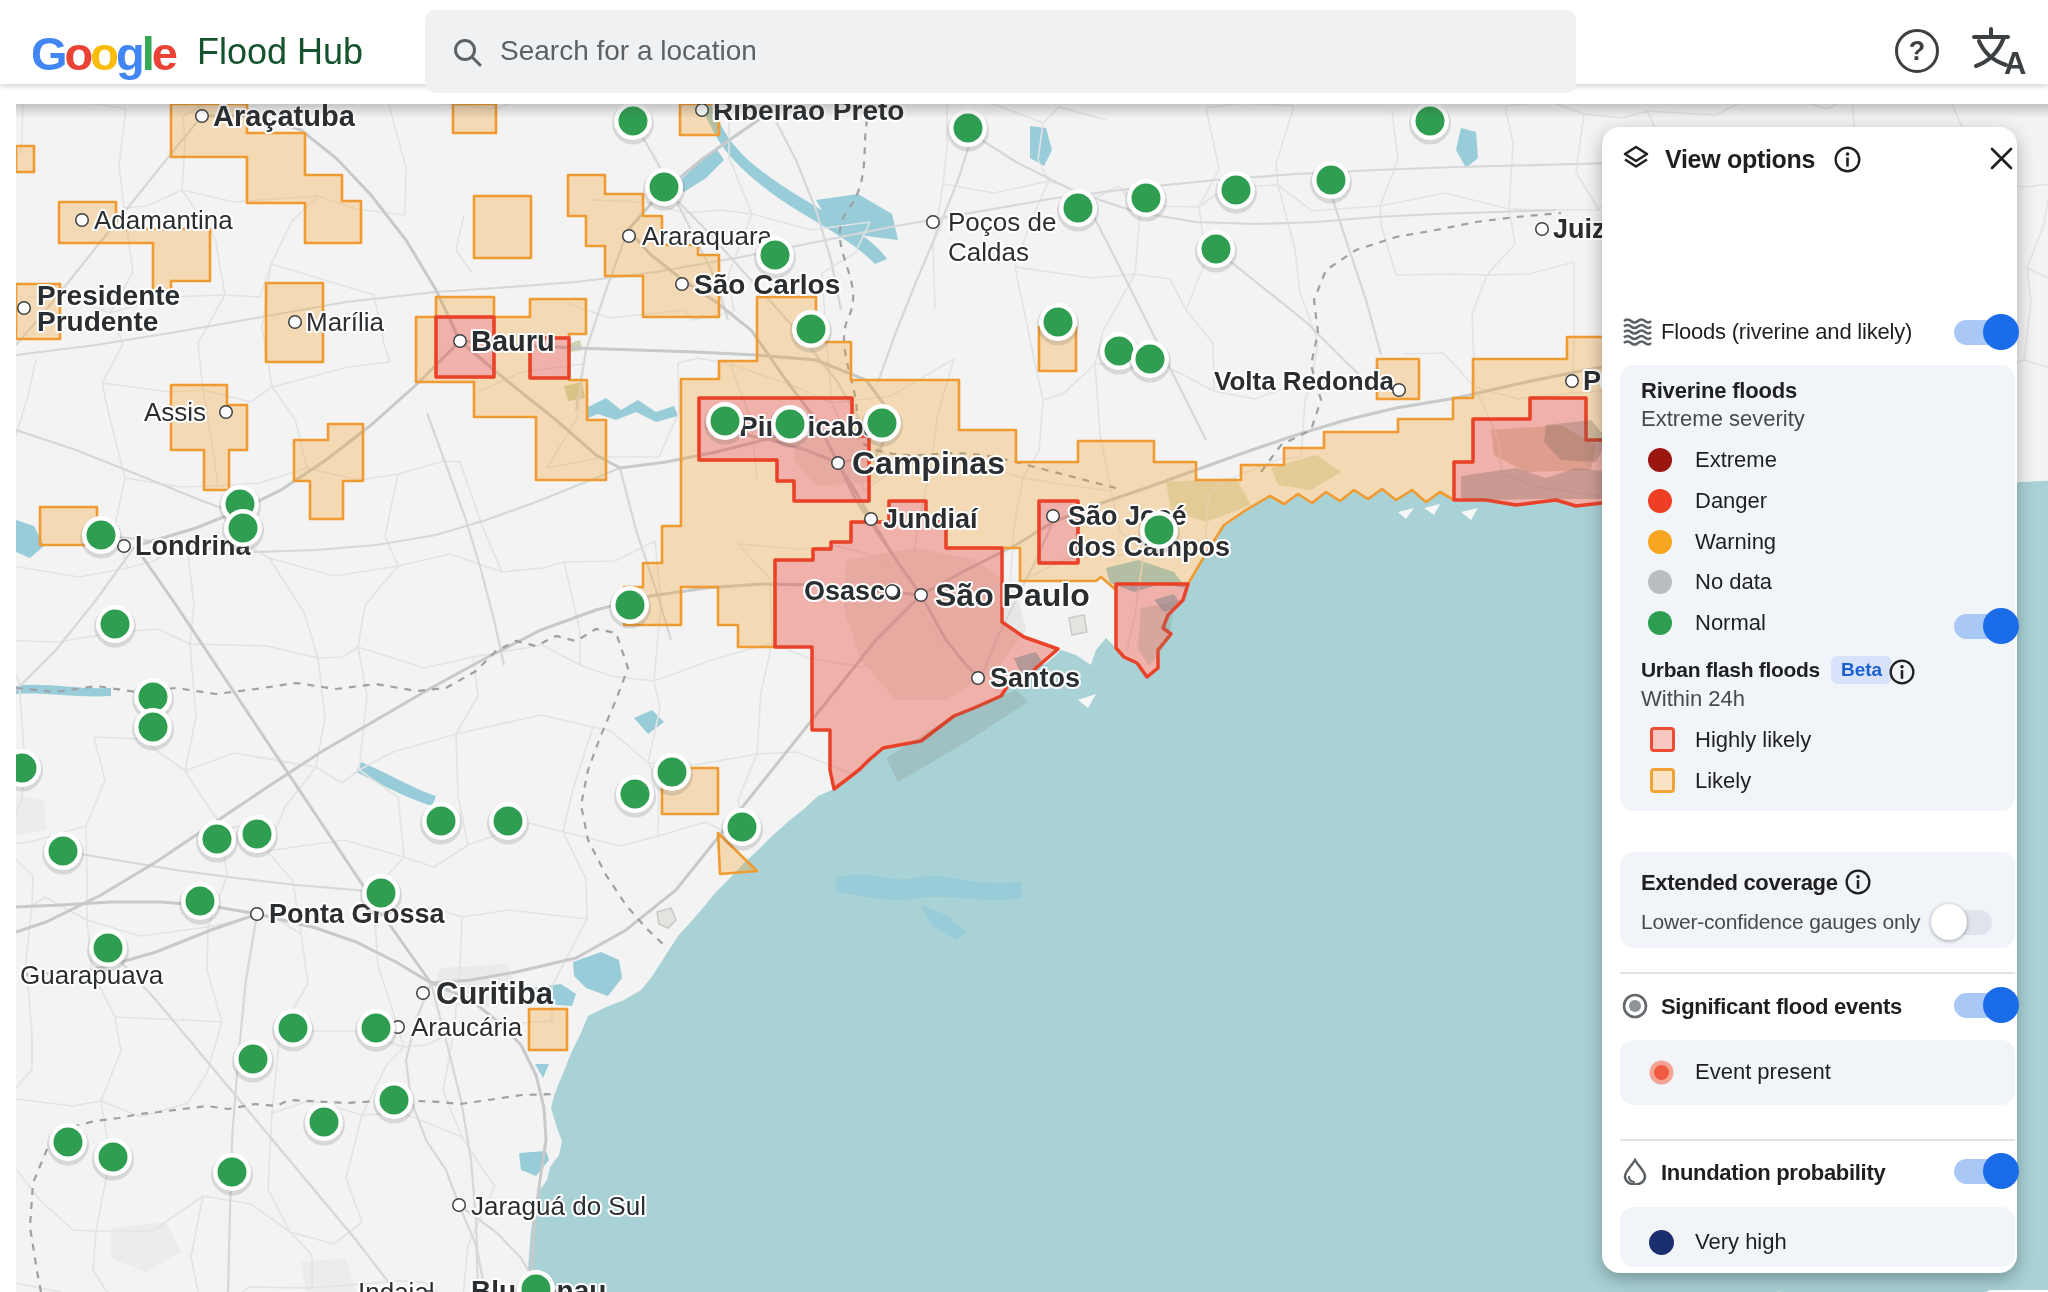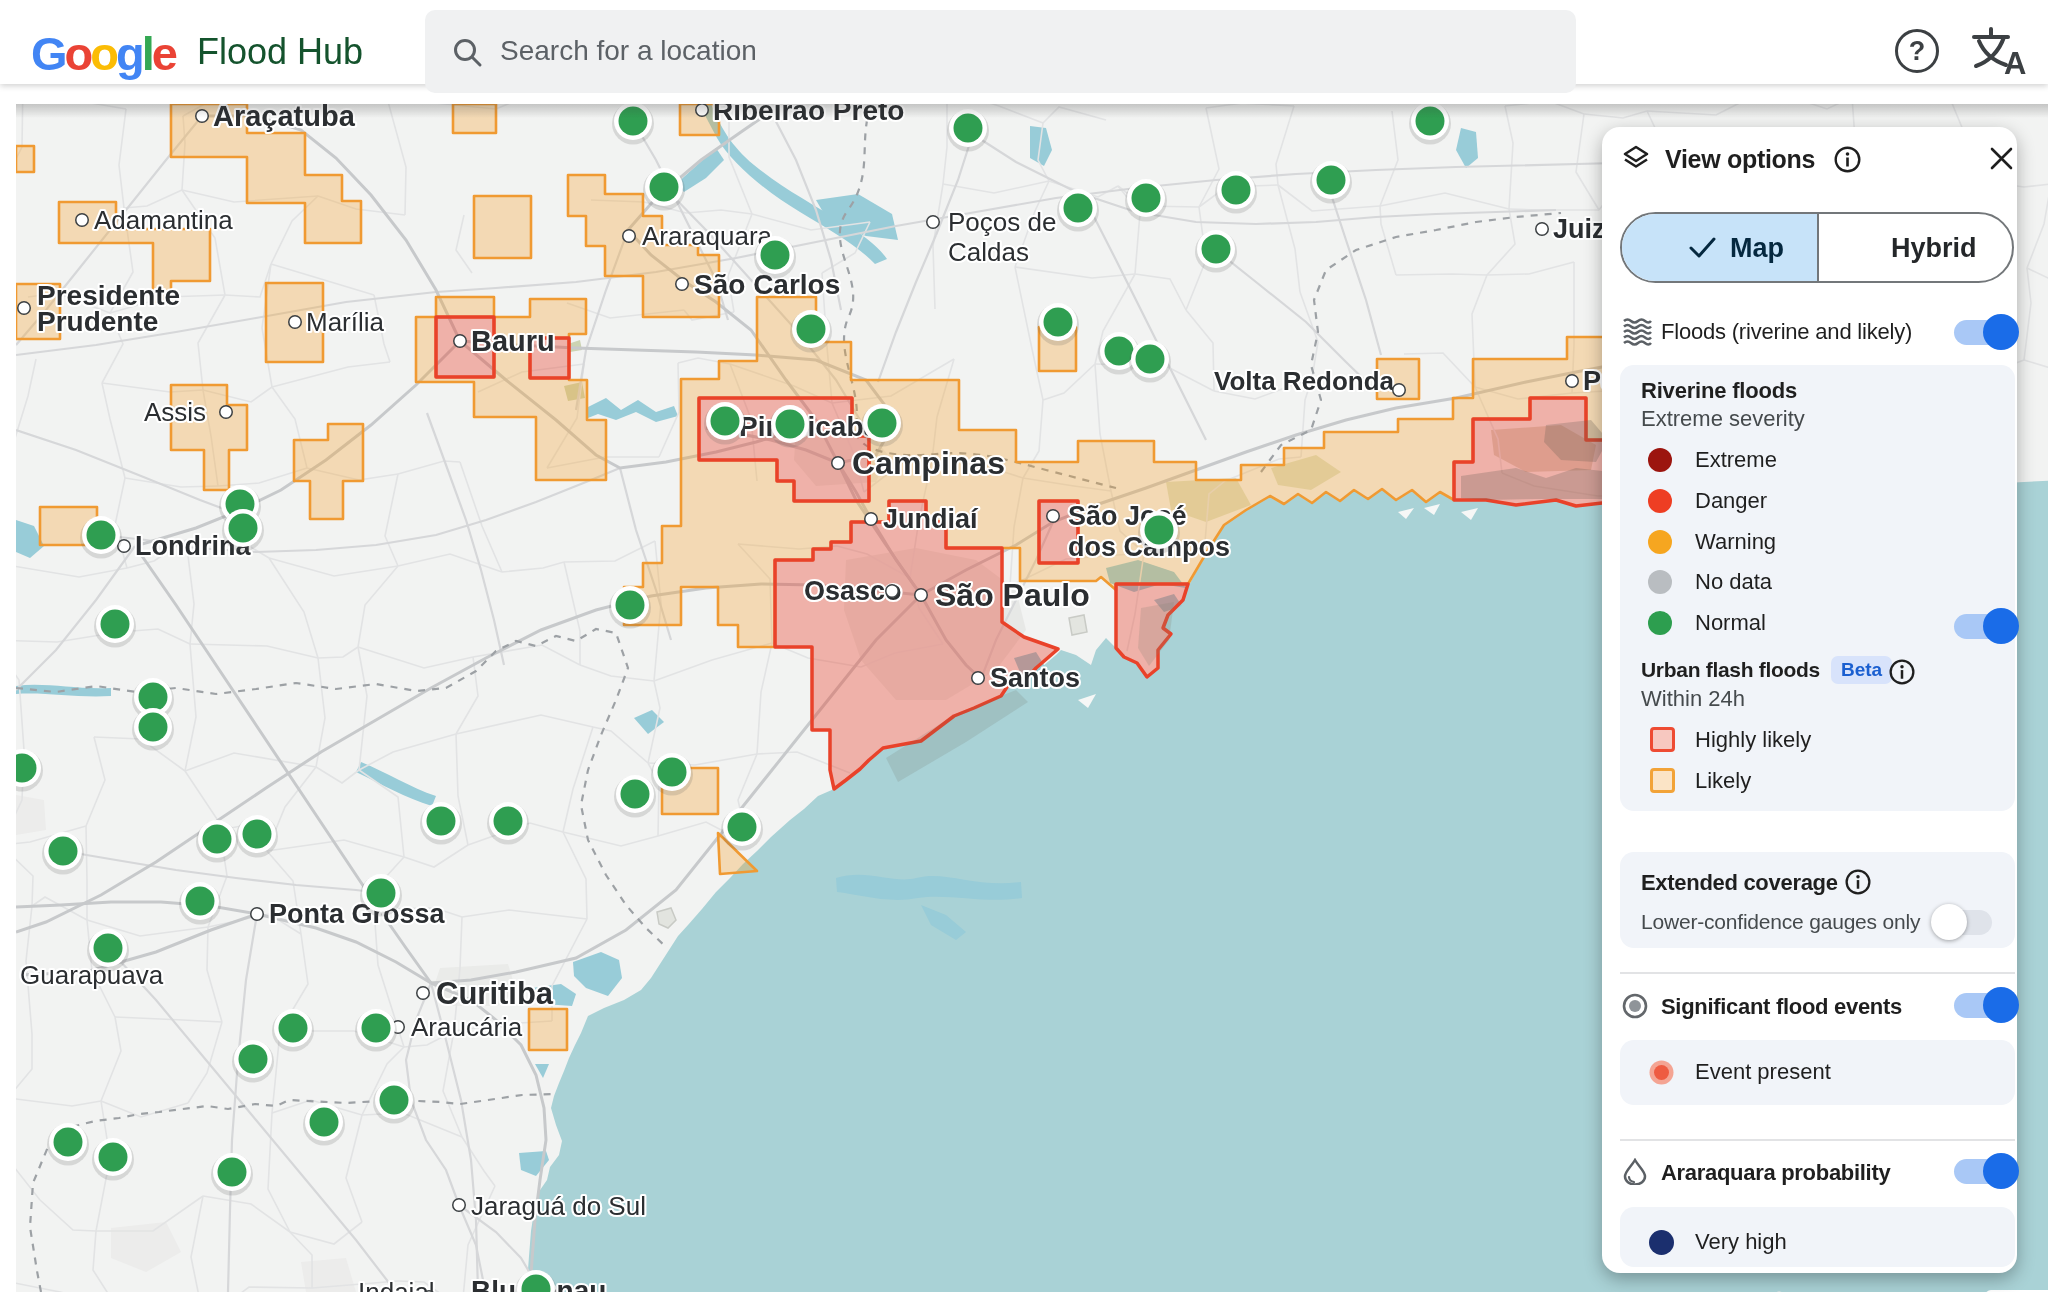--- a/index.html
+++ b/index.html
@@ -610,28 +610,20 @@
   <div class="ptxt" style="left:63px;top:18px;font-size:25px;font-weight:700;letter-spacing:-0.3px">View options</div>
   <svg class="pab" style="left:232px;top:19px" width="27" height="27" viewBox="0 0 27 27">
     <circle cx="13.5" cy="13.5" r="11.8" fill="none" stroke="#1f1f1f" stroke-width="2.4"></circle>
     <circle cx="13.5" cy="8" r="1.8" fill="#1f1f1f"></circle>
     <rect x="12.2" y="11.5" width="2.6" height="9" fill="#1f1f1f"></rect>
   </svg>
   <svg class="pab" style="left:388px;top:20px" width="23" height="23" viewBox="0 0 23 23">
     <path d="M2,2 L21,21 M21,2 L2,21" stroke="#1f1f1f" stroke-width="2.6" stroke-linecap="round"></path>
   </svg>
 
-  <div class="pab" style="left:18px;top:85px;width:394px;height:71px;border:2px solid #73777a;border-radius:36px;overflow:hidden;background:#fff">
-    <div style="position:absolute;left:0;top:0;width:197px;height:67px;background:#c7e3f9;border-right:2px solid #73777a"></div>
-    <svg class="pab" style="left:67px;top:22px" width="27" height="24" viewBox="0 0 27 24">
-      <path d="M2,12 L10,20 L25,3" fill="none" stroke="#05283f" stroke-width="3" stroke-linecap="round" stroke-linejoin="round"></path>
-    </svg>
-    <div class="ptxt" style="left:108px;top:19px;font-size:27px;font-weight:700;color:#05283f">Map</div>
-    <div class="ptxt" style="left:269px;top:19px;font-size:27px;font-weight:700;color:#242729">Hybrid</div>
-  </div>
 
   <svg class="pab" style="left:21px;top:190px" width="29" height="30" viewBox="0 0 29 30">
     <g fill="none" stroke="#5b6065" stroke-width="2.6">
       <path d="M1,4 q3.5,-3 7,0 t7,0 t7,0 t6,0"></path>
       <path d="M1,9.5 q3.5,-3 7,0 t7,0 t7,0 t6,0"></path>
       <path d="M1,15 q3.5,-3 7,0 t7,0 t7,0 t6,0"></path>
       <path d="M1,20.5 q3.5,-3 7,0 t7,0 t7,0 t6,0"></path>
       <path d="M1,26 q3.5,-3 7,0 t7,0 t7,0 t6,0"></path>
     </g>
   </svg>
@@ -703,21 +695,21 @@
     <circle cx="12.5" cy="12.5" r="12" fill="#f4a493"></circle>
     <circle cx="12.5" cy="12.5" r="7.5" fill="#ee5b41"></circle>
   </svg>
   <div class="ptxt" style="left:93px;top:932px;font-size:22px">Event present</div>
   <div class="divline" style="top:1012px"></div>
 
   <svg class="pab" style="left:20px;top:1031px" width="26" height="27" viewBox="0 0 26 27">
     <path d="M13,2 C17,9 23,13 23,18.5 a10,8 0 0 1 -20,0 C3,13 9,9 13,2 Z" fill="none" stroke="#5b6065" stroke-width="2.5"></path>
     <path d="M7,19 a6,5.4 0 0 0 5,5" fill="none" stroke="#5b6065" stroke-width="2.2" stroke-linecap="round"></path>
   </svg>
-  <div class="ptxt" style="left:59px;top:1033px;font-size:22px;font-weight:700;letter-spacing:-0.3px">Araraquara probability</div>
+  <div class="ptxt" style="left:59px;top:1033px;font-size:22px;font-weight:700;letter-spacing:-0.3px">Inundation probability</div>
   <div class="switch on" style="left:352px;top:1023px">
       <div class="track"></div>
       <div class="knob"></div>
     </div>
   <div class="graybox" style="top:1080px;height:60px"></div>
   <div class="pab" style="left:47px;top:1103px;width:25px;height:25px;border-radius:50%;background:#1b2f6e"></div>
   <div class="ptxt" style="left:93px;top:1102px;font-size:22px">Very high</div>
 </div>
 
 </body></html>

